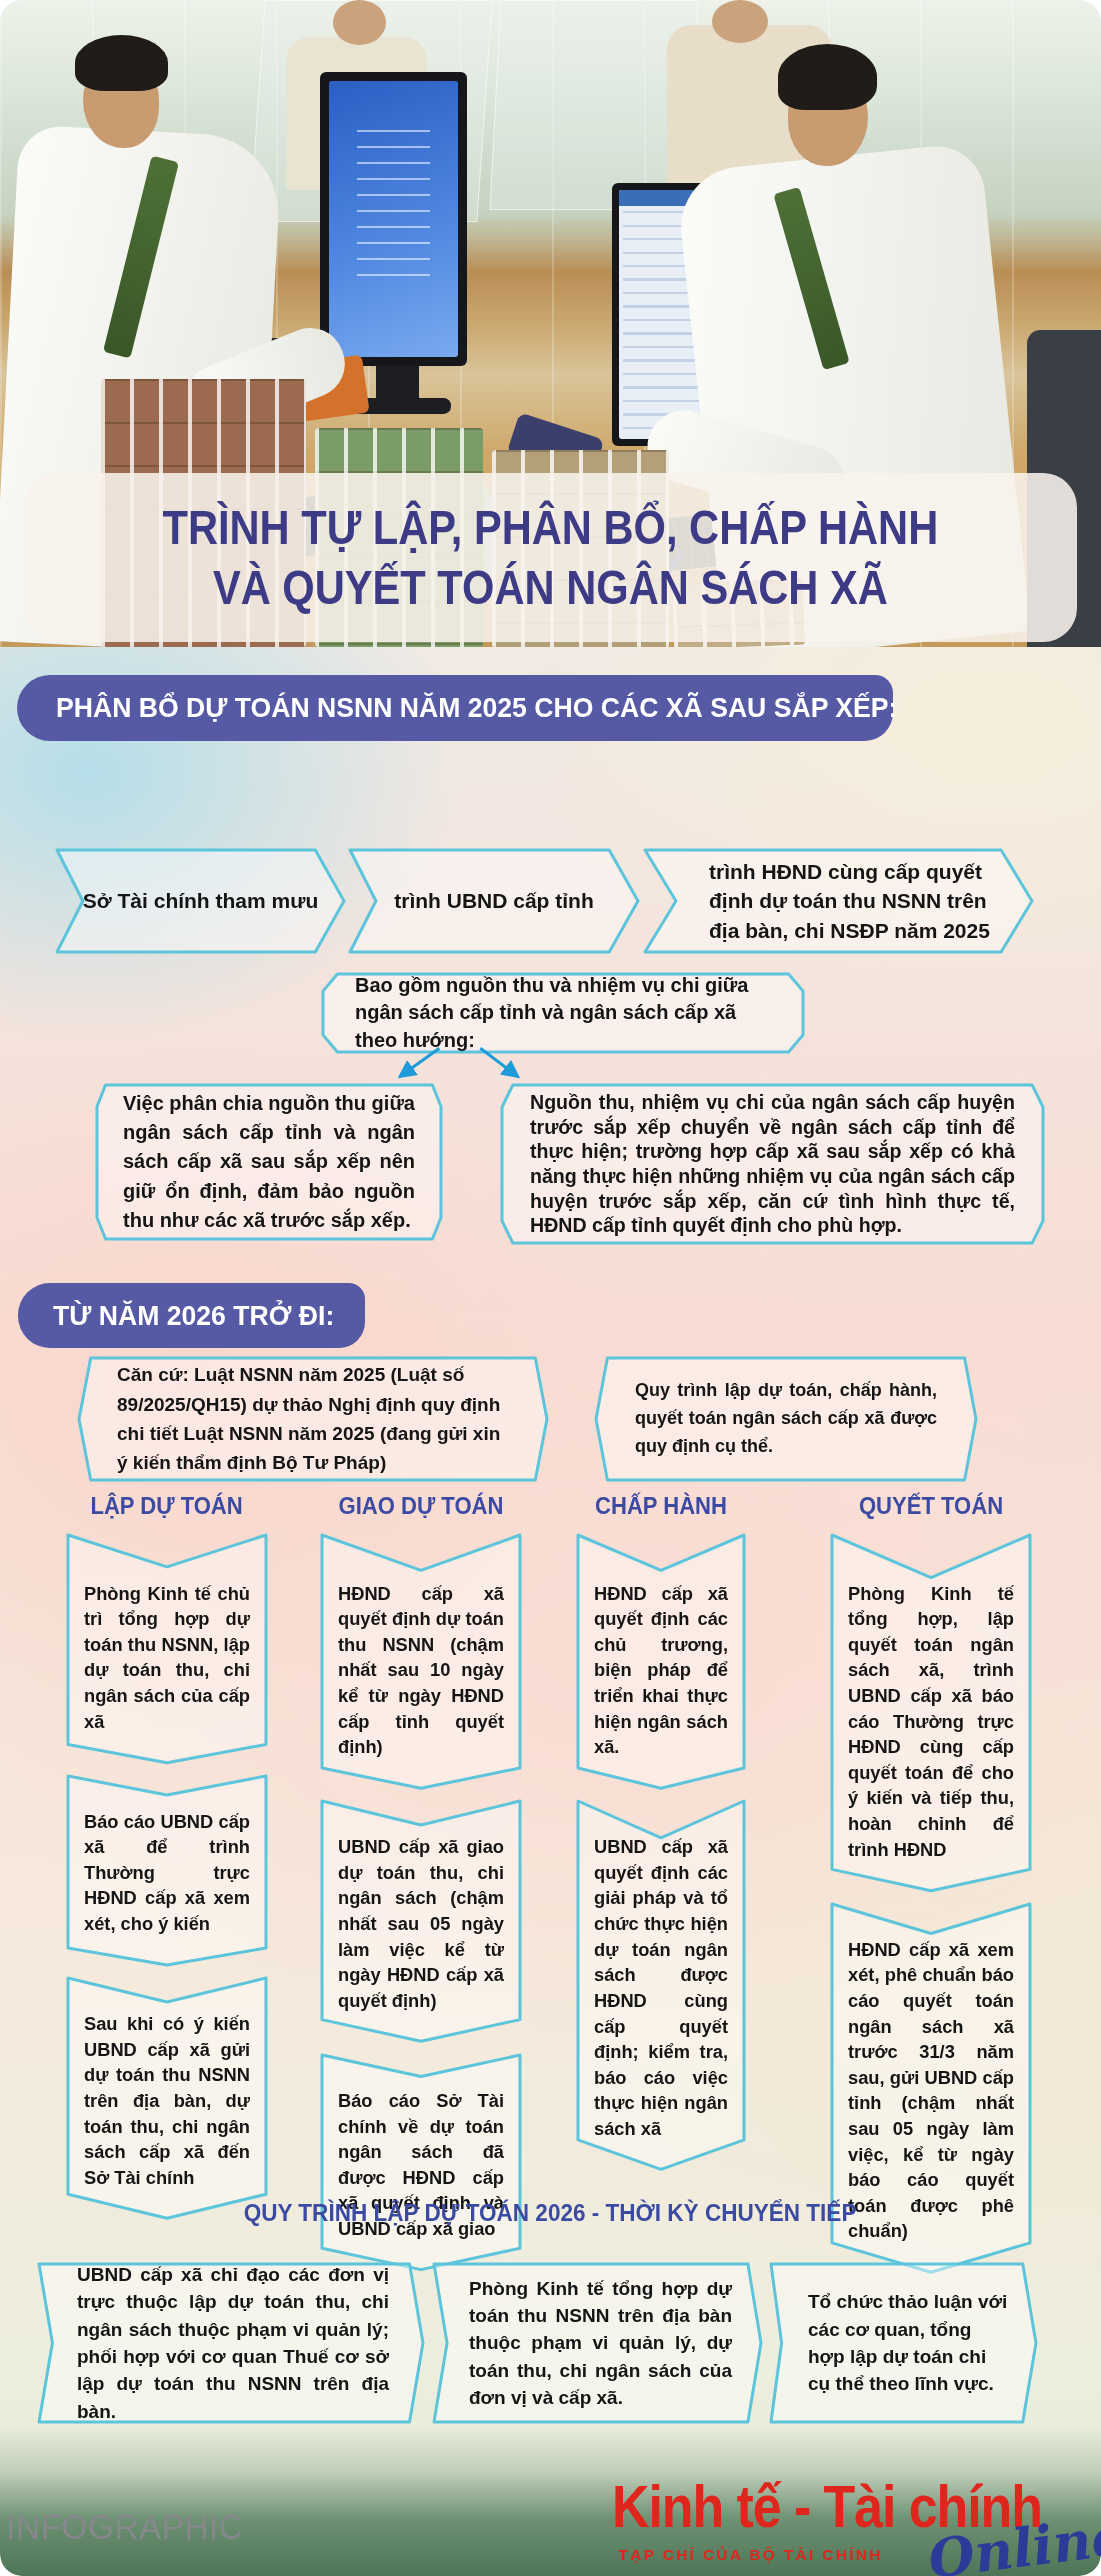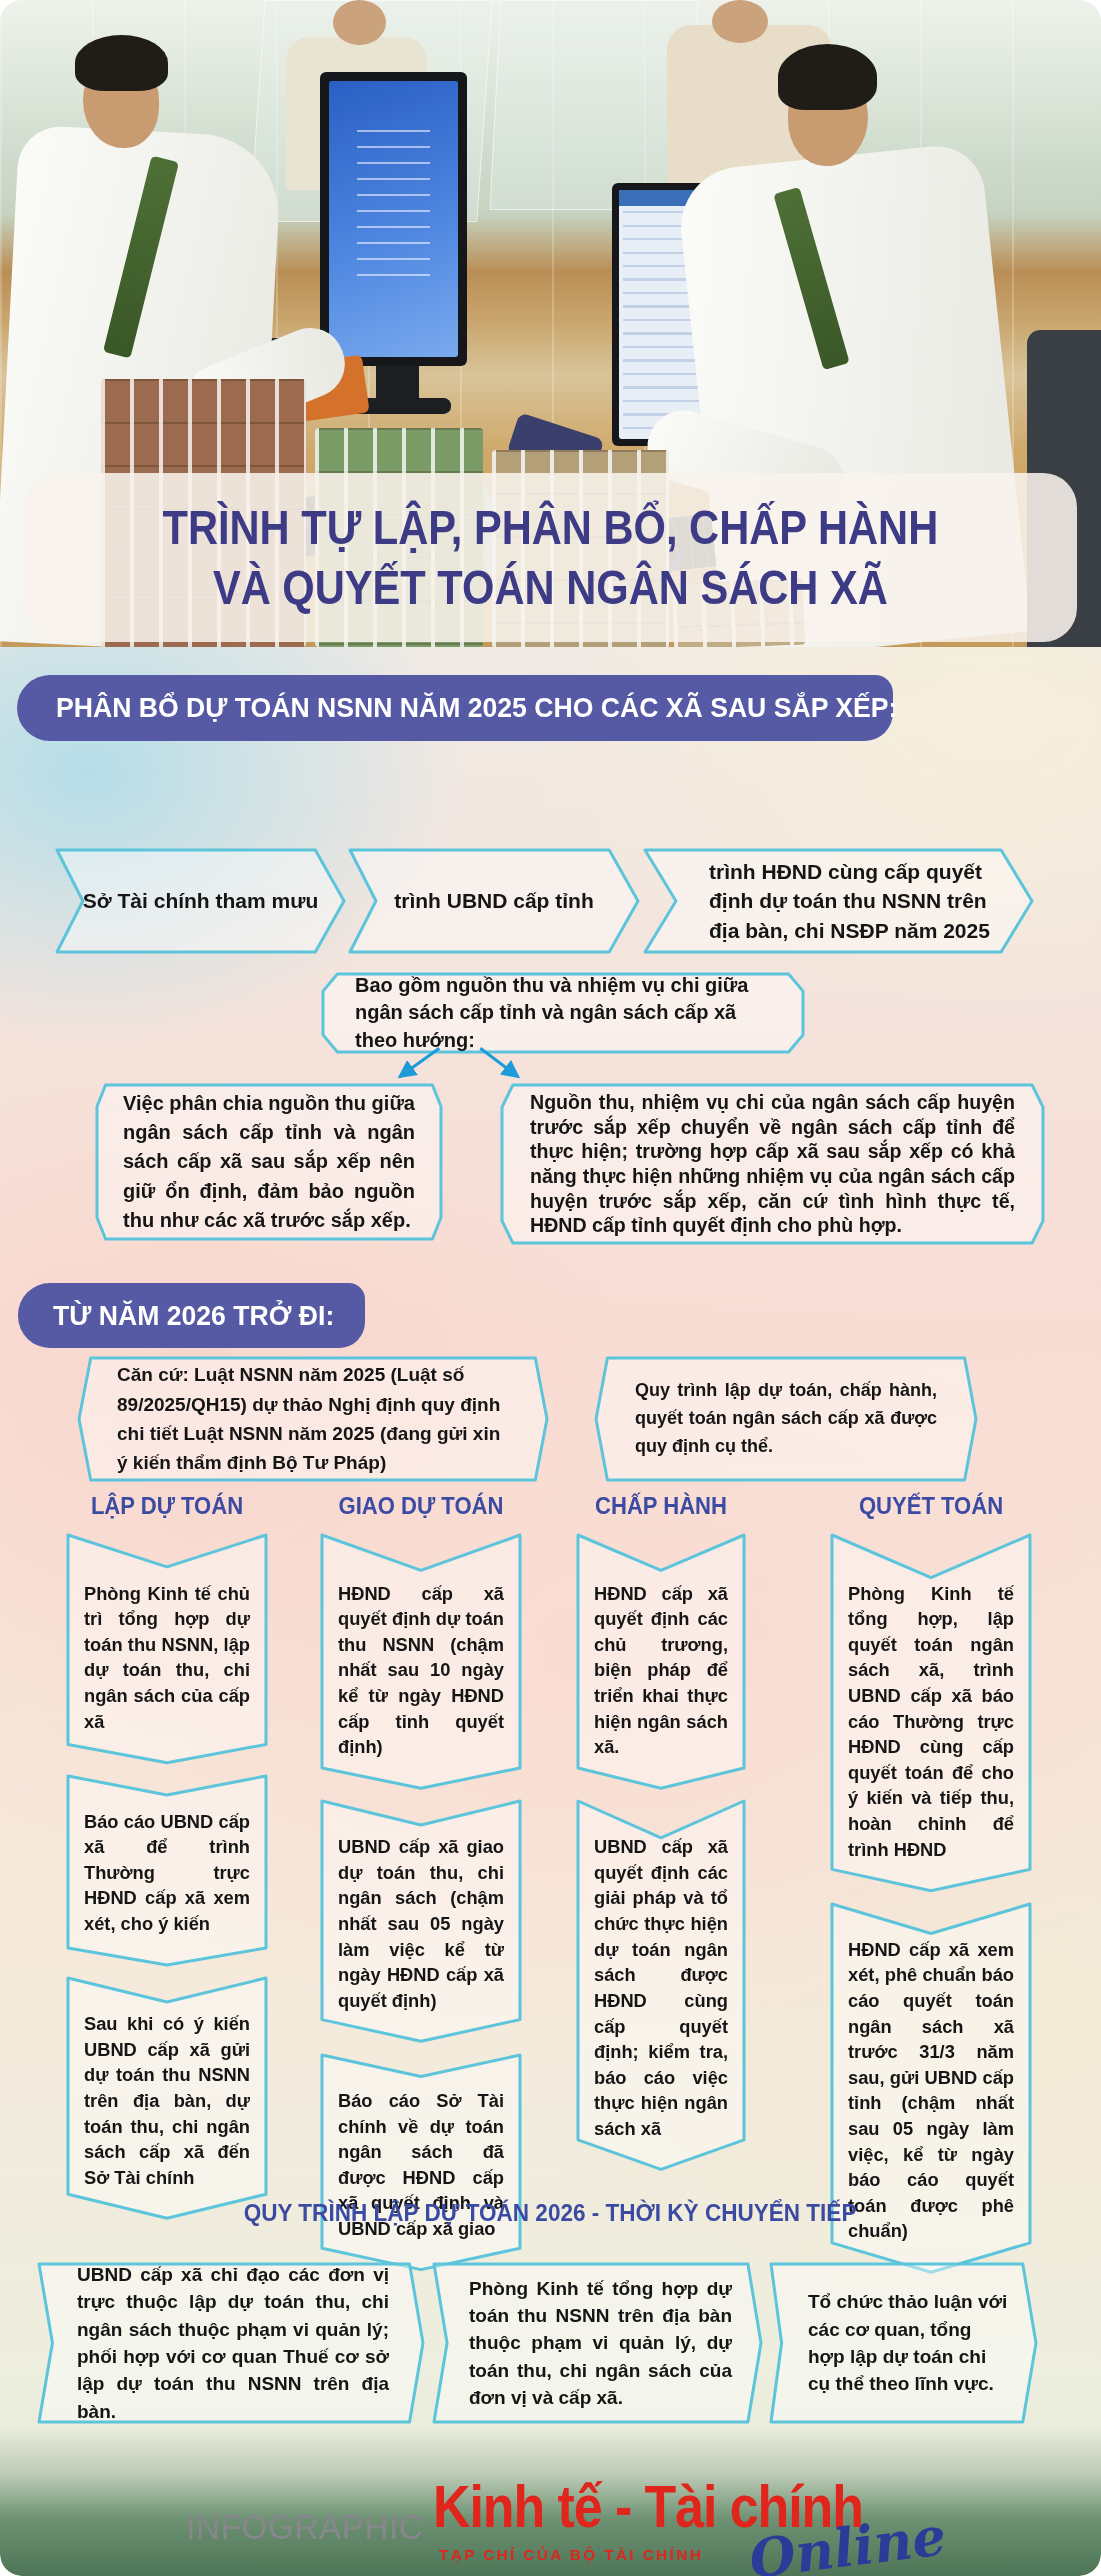--- a/index.html
+++ b/index.html
@@ -94,21 +94,21 @@
   .s3b1{left:39px;top:2264px;width:384px;height:158px;}
   .s3b2{left:434px;top:2264px;width:327px;height:158px;}
   .s3b3{left:771px;top:2264px;width:265px;height:158px;}
   .s3b1 p{font-size:19px;font-weight:600;line-height:1.44;padding:0 34px 0 38px;text-align:justify;}
   .s3b2 p{font-size:19px;font-weight:600;line-height:1.44;padding:0 29px 0 35px;text-align:justify;}
   .s3b3 p{font-size:19px;font-weight:600;line-height:1.44;padding:0 24.5px 0 37px;}
 
   
   .footer-band{position:absolute;left:0;right:0;top:2427px;bottom:0;border-radius:0 0 22px 22px;
     background:linear-gradient(180deg,rgba(124,152,124,0) 0%,rgba(134,163,138,0.45) 32%,#6d9172 62%,#4e7557 100%);}
-  .footer-content{position:absolute;left:0;top:2478px;width:1101px;display:flex;justify-content:center;align-items:flex-start;}
+  .footer-content{position:absolute;left:0;top:2478px;width:1101px;display:flex;justify-content:space-between;align-items:flex-start;}
   .fi-label{color:#87888c;font-size:35px;font-weight:400;letter-spacing:0.6px;margin-top:29px;transform:scaleX(0.95);}
   .brand-wrap{position:relative;margin-left:3.7px;}
   .brand{color:#e0251c;font-size:59px;font-weight:900;letter-spacing:-1.2px;line-height:1;transform:scaleX(0.88);transform-origin:left center;white-space:nowrap;}
   .tagline{color:#e0251c;font-size:15.3px;font-weight:bold;letter-spacing:2.4px;margin-top:8.6px;margin-left:6.1px;}
   .online{position:absolute;right:-24.5px;top:38px;color:#2c3b97;font-family:"DejaVu Serif",serif;font-style:italic;font-weight:bold;font-size:53px;transform:rotate(-7deg);}
 </style>
 </head>
 <body>
 
 <div class="poster">
@@ -239,21 +239,21 @@
       </svg>
     <p>Căn cứ: Luật NSNN năm 2025 (Luật số 89/2025/QH15) dự thảo Nghị định quy định chi tiết Luật NSNN năm 2025 (đang gửi xin ý kiến thẩm định Bộ Tư Pháp)</p>
   </div>
   <div class="obox s2-box-right">
     <svg class="shape" viewBox="0 0 100 100" preserveAspectRatio="none">
         <polygon points="3,0 97,0 100,50 97,100 3,100 0,50"></polygon>
       </svg>
     <p>Quy trình lập dự toán, chấp hành, quyết toán ngân sách cấp xã được quy định cụ thể.</p>
   </div>
 
-  <div class="col" style="left:68px;">
+  <div class="col" style="left:68px;align-items:center;">
     <div class="col-header">LẬP DỰ TOÁN</div>
     <div class="ribbon first">
       <svg class="shape" viewBox="0 0 100 100" preserveAspectRatio="none">
           <polygon points="0,0 50,14 100,0 100,92 50,100 0,92"></polygon>
         </svg>
       <p>Phòng Kinh tế chủ trì tổng hợp dự toán thu NSNN, lập dự toán thu, chi ngân sách của cấp xã</p>
     </div>
     <div class="ribbon">
       <svg class="shape" viewBox="0 0 100 100" preserveAspectRatio="none">
           <polygon points="0,0 50,10 100,0 100,91 50,100 0,91"></polygon>

